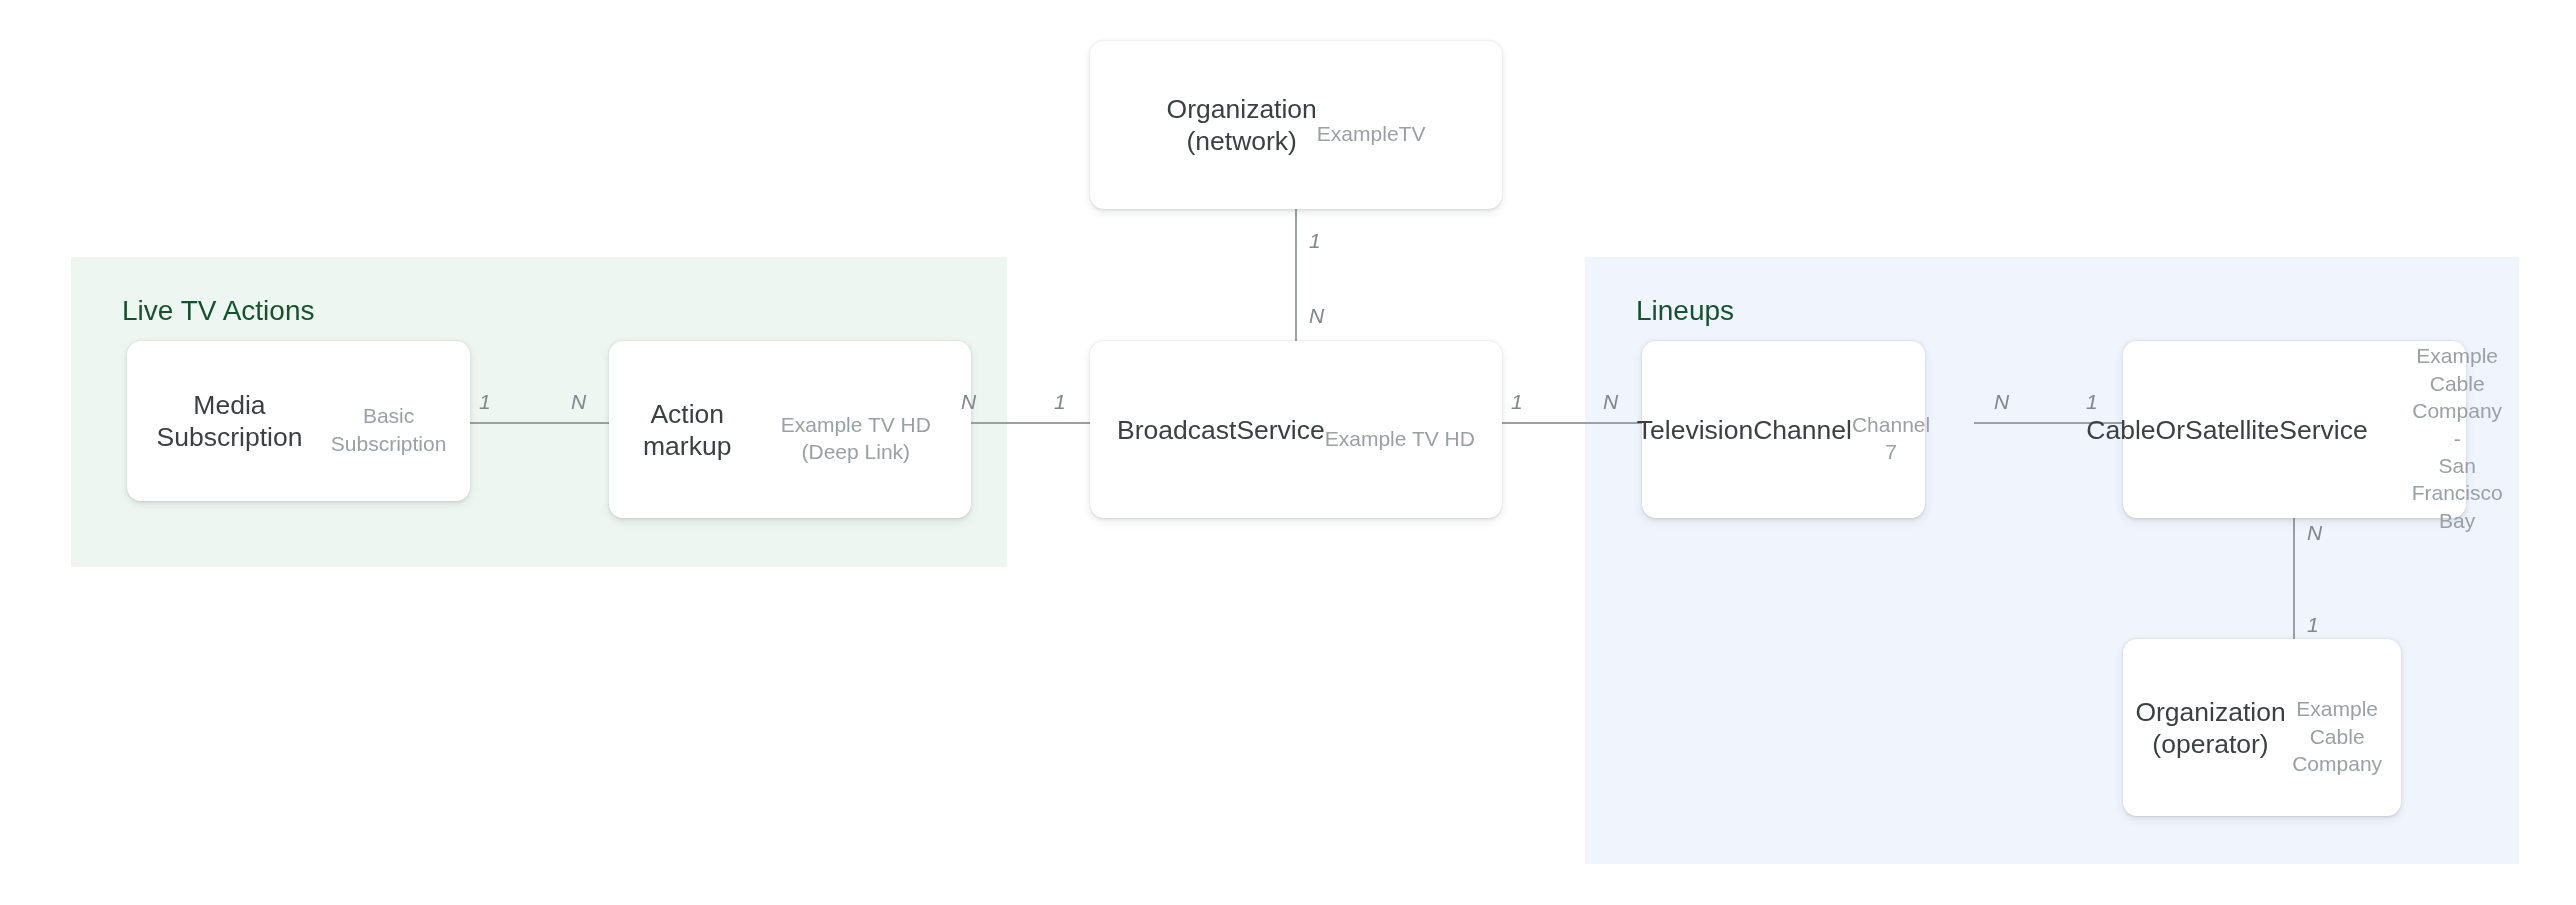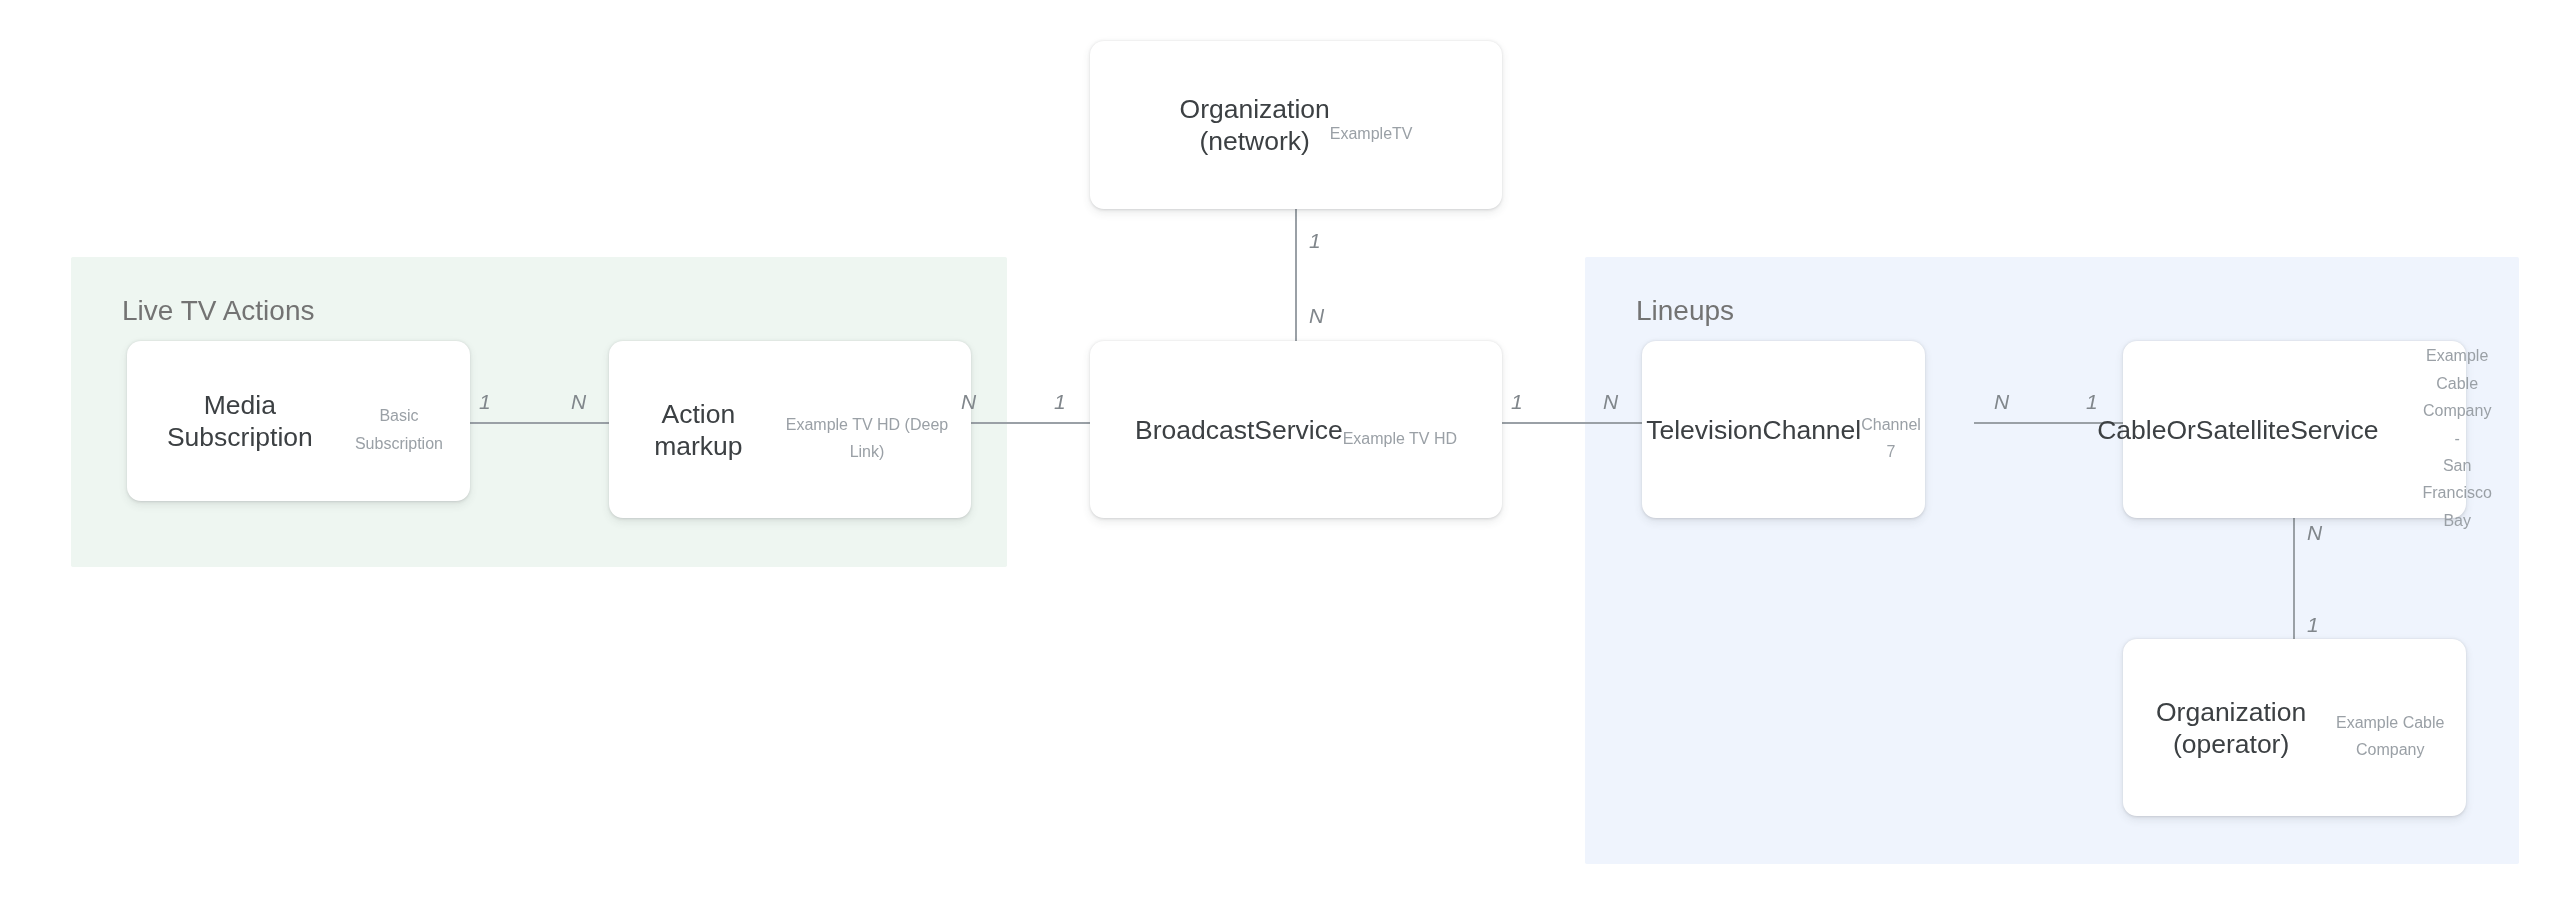--- a/index.html
+++ b/index.html
@@ -37,21 +37,21 @@
     width: 934px;
     height: 607px;
     background: #eff4fd;
   }
   .group-title {
     position: absolute;
     left: 51px;
     top: 37px;
     font-size: 28px;
     line-height: 34px;
-    color: #737373;
+    color: #14532d;
     font-weight: 400;
     white-space: nowrap;
   }
 
   
   .node {
     position: absolute;
     background: #ffffff;
     border-radius: 14px;
     box-shadow: 0 0.9px 2.7px rgba(60,64,67,0.16), 0 3.5px 8.8px rgba(60,64,67,0.10);
@@ -66,35 +66,35 @@
   .node-title {
     font-size: 26.5px;
     line-height: 32px;
     color: #3c4043;
     text-align: center;
     font-weight: 400;
     white-space: pre-line;
   }
   .node-subtitle {
     margin-top: 17.7px;
-    font-size: 16px;
+    font-size: 21px;
     line-height: 27.4px;
     color: #9aa0a6;
     text-align: center;
     font-weight: 400;
     white-space: pre-line;
   }
 
   #node-organization-network { left: 1090px; top: 41px;  width: 412px; height: 168px; }
   #node-media-subscription   { left: 127px;  top: 341px; width: 343px; height: 160px; }
   #node-action-markup        { left: 609px;  top: 341px; width: 362px; height: 177px; }
   #node-broadcastservice     { left: 1090px; top: 341px; width: 412px; height: 177px; }
   #node-televisionchannel    { left: 1642px; top: 341px; width: 283px; height: 177px; }
   #node-cableorsatellite     { left: 2123px; top: 341px; width: 343px; height: 177px; gap: 44px; }
-  #node-organization-operator{ left: 2123px; top: 639px; width: 343px; height: 177px; }
+  #node-organization-operator{ left: 2123px; top: 639px; width: 278px; height: 177px; }
 
   
   .edge-h {
     position: absolute;
     height: 1.8px;
     background: #9aa0a6;
     z-index: 1;
   }
   .edge-v {
     position: absolute;

